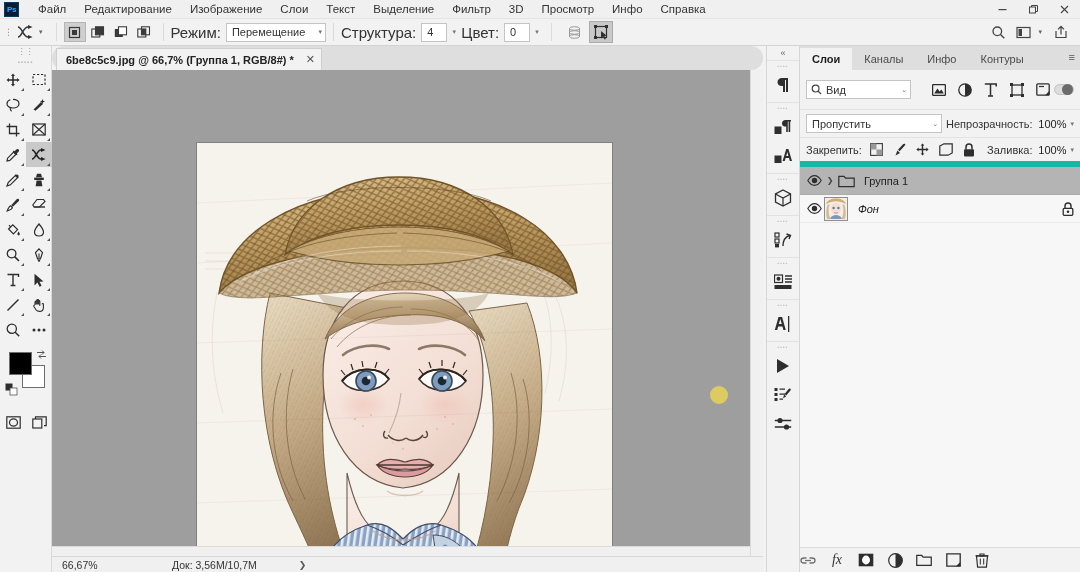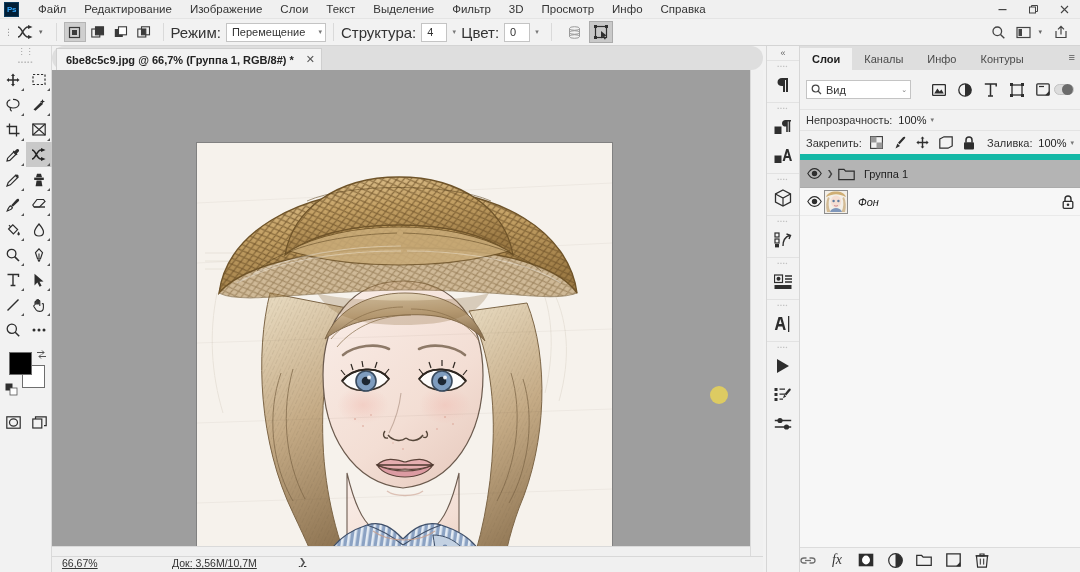--- a/index.html
+++ b/index.html
@@ -128,22 +128,22 @@
   .art-frame {
     position: absolute; left: 145px; top: 73px; width: 415px; height: 441px;
     background: #fff; box-shadow: 0 0 0 1px rgba(0,0,0,0.18);
   }
   .yellow-dot {
     position: absolute; left: 658px; top: 316px; width: 18px; height: 18px;
     border-radius: 50%; background: #ddcb62;
   }
   .statusbar {
     position: absolute; left: 0; bottom: 0; width: 711px; height: 16px;
-    background: #f0f0f0; display: flex; align-items: flex-start;
-    border-top: 1px solid #d8d8d8; font-size: 10.5px; color: #333; text-decoration: underline;
+    background: #f0f0f0; display: flex; align-items: center;
+    border-top: 1px solid #d8d8d8; font-size: 10.5px; color: #333;
   }
   .sb-zoom { width: 62px; padding-left: 10px; }
   .sb-doc { padding-left: 58px; }
   .sb-caret { margin-left: 42px; color: #555; font-size: 9px; }
   
   .canvas-vscroll {
     position: absolute; right: 0; top: 24px; width: 13px; height: 486px;
     background: #f0f0f0; border-left: 1px solid #dadada;
   }
   .canvas-hscroll {
@@ -962,20 +962,24 @@
               <rect x="0.8" y="0.8" width="12.4" height="11.4" rx="1" fill="none" stroke="#2e2e2e" stroke-width="1.3"></rect>
               <path d="M9.2 12.2 L13.2 8 V12.2 Z" fill="#2e2e2e"></path>
               <path d="M3 3.5 H8" stroke="#2e2e2e" stroke-width="1.2"></path>
             </svg>
         </div>
       </div>
       <div class="toggle-pill"></div>
     </div>
 
     <div class="p-row blend-row">
+      <div class="blend-select">
+        <span>Пропустить</span>
+        <span class="bs-caret">⌄</span>
+      </div>
       <span class="opacity-label">Непрозрачность:</span>
       <span class="opacity-val">100%</span>
       <span class="mini-caret">▾</span>
     </div>
 
     <div class="p-row lock-row">
       <span class="lock-label">Закрепить:</span>
       <div class="lock-icons">
         <div class="li">
           <svg width="13" height="13" viewBox="0 0 13 13">

